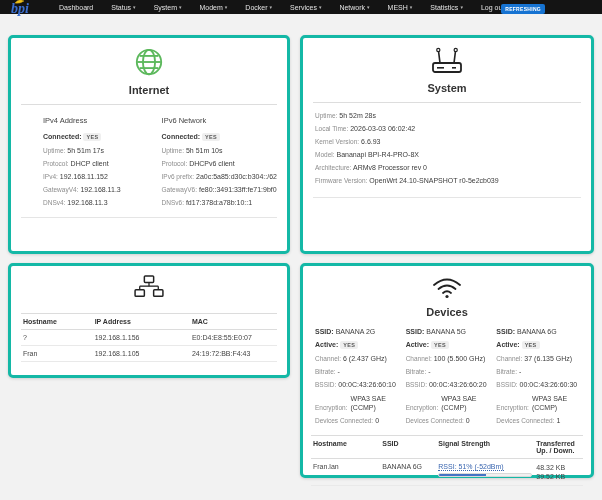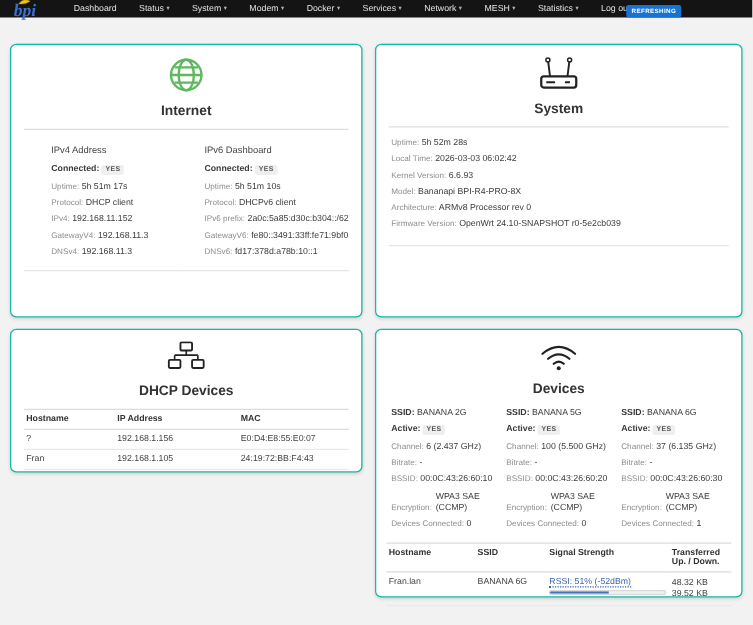--- a/index.html
+++ b/index.html
@@ -23,21 +23,21 @@
   }
   .caret { font-size:5px; color:#b5b5b5; }
   .refresh-badge {
     position:absolute; right:57px; top:4px;
     background:#1673d2; color:#fff; font-size:5px; font-weight:bold;
     padding:2px 4px; border-radius:2px; letter-spacing:.3px; cursor:pointer;
   }
   
   .card {
     position:absolute; background:#fff; border-radius:5px;
-    box-shadow:0 1px 3px rgba(0,0,0,.14); border:1px solid #14b8a6;
+    box-shadow:0 1px 3px rgba(0,0,0,.14); border:3px solid #14b8a6;
   }
   #card-internet { left:8px;   top:35px;  width:282px; height:219px; }
   #card-system   { left:300px; top:35px;  width:294px; height:219px; }
   #card-dhcp     { left:8px;   top:263px; width:282px; height:115px; }
   #card-wireless { left:300px; top:263px; width:294px; height:215px; }
   .card-head { text-align:center; padding-top:9px; }
   .card-title { font-size:11px; font-weight:bold; color:#333; margin-top:3px; }
   .head-divider { border-bottom:1px solid #ddd; margin:8px 10px 0; }
   
   .kv { font-size:7px; line-height:13px; white-space:nowrap; }
@@ -148,21 +148,21 @@
     <div class="col">
       <div class="col-heading">IPv4 Address</div>
       <div class="kv"><span class="k strong">Connected:</span> <span class="badge-yes">YES</span></div>
       <div class="kv"><span class="k">Uptime:</span> <span class="v">5h 51m 17s</span></div>
       <div class="kv"><span class="k">Protocol:</span> <span class="v">DHCP client</span></div>
       <div class="kv"><span class="k">IPv4:</span> <span class="v">192.168.11.152</span></div>
       <div class="kv"><span class="k">GatewayV4:</span> <span class="v">192.168.11.3</span></div>
       <div class="kv"><span class="k">DNSv4:</span> <span class="v">192.168.11.3</span></div>
     </div>
     <div class="col">
-      <div class="col-heading">IPv6 Dashboard</div>
+      <div class="col-heading">IPv6 Network</div>
       <div class="kv"><span class="k strong">Connected:</span> <span class="badge-yes">YES</span></div>
       <div class="kv"><span class="k">Uptime:</span> <span class="v">5h 51m 10s</span></div>
       <div class="kv"><span class="k">Protocol:</span> <span class="v">DHCPv6 client</span></div>
       <div class="kv"><span class="k">IPv6 prefix:</span> <span class="v">2a0c:5a85:d30c:b304::/62</span></div>
       <div class="kv"><span class="k">GatewayV6:</span> <span class="v">fe80::3491:33ff:fe71:9bf0</span></div>
       <div class="kv"><span class="k">DNSv6:</span> <span class="v">fd17:378d:a78b:10::1</span></div>
     </div>
   </div>
 </section>
 
@@ -194,21 +194,20 @@
   <div class="card-head">
     <svg width="34" height="26" viewBox="0 0 36 28">
       <rect x="13" y="1" width="10" height="7" rx="1" fill="none" stroke="#222" stroke-width="1.6"></rect>
       <line x1="18" y1="8" x2="18" y2="12" stroke="#222" stroke-width="1.4"></line>
       <line x1="8" y1="12" x2="28" y2="12" stroke="#222" stroke-width="1.4"></line>
       <line x1="8" y1="12" x2="8" y2="16" stroke="#222" stroke-width="1.4"></line>
       <line x1="28" y1="12" x2="28" y2="16" stroke="#222" stroke-width="1.4"></line>
       <rect x="3" y="16" width="10" height="7" rx="1" fill="none" stroke="#222" stroke-width="1.6"></rect>
       <rect x="23" y="16" width="10" height="7" rx="1" fill="none" stroke="#222" stroke-width="1.6"></rect>
     </svg>
-    <div class="card-title">DHCP Devices</div>
   </div>
   <table class="dhcp-table">
     <thead>
       <tr>
         <th class="dhcp-c1">Hostname</th>
         <th class="dhcp-c2">IP Address</th>
         <th class="dhcp-c3">MAC</th>
       </tr>
     </thead>
     <tbody>

